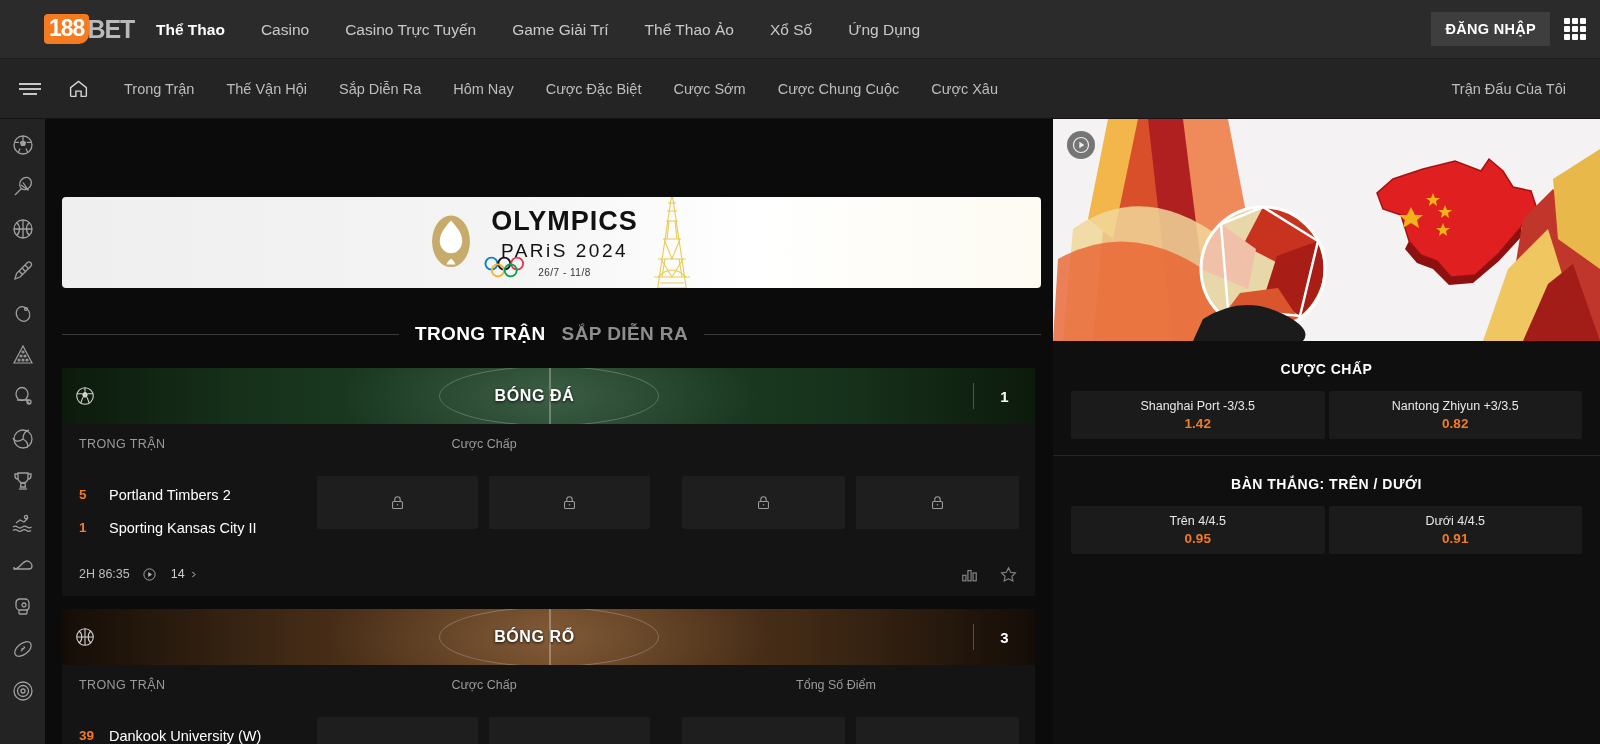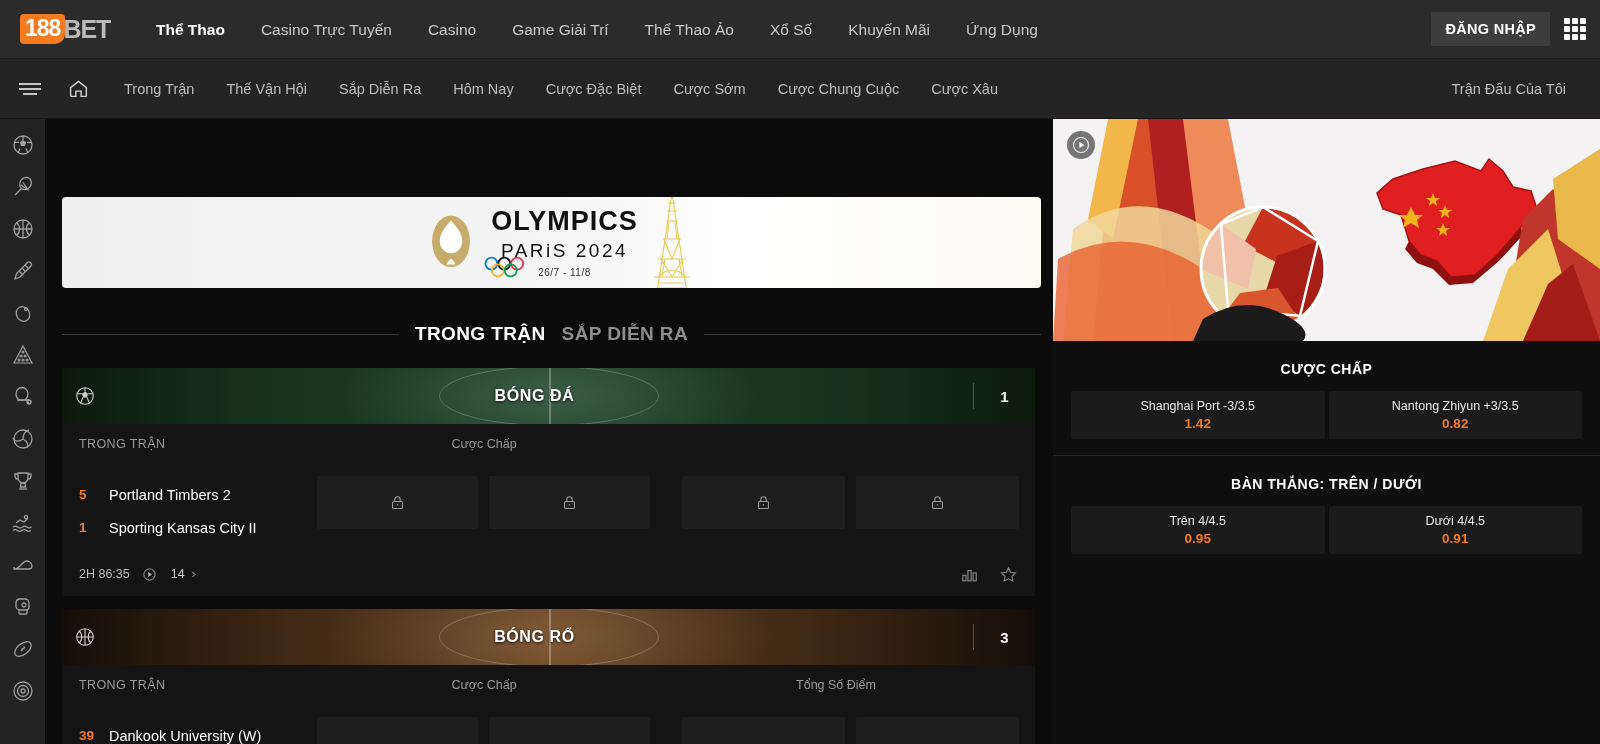--- a/index.html
+++ b/index.html
@@ -19,21 +19,21 @@
     border-bottom: 1px solid #1d1d1d;
   }
   .logo {
     margin-left: 20px; width: 78px; height: 36px;
     display: flex; align-items: center;
     font-size: 26px; font-weight: bold; letter-spacing: -1px;
   }
   .logo .l188 {
     background: #f47b20; color: #fff;
     padding: 3px 5px 4px 5px; border-radius: 4px 4px 10px 4px;
-    font-size: 23px; line-height: 1;
+    font-size: 23px; line-height: 1; margin-left: 24px;
   }
   .logo .lbet { color: #b9b9b9; margin-left: -2px; font-size: 25px; }
 
   .mainnav { display: flex; align-items: center; margin-left: 40px; gap: 0px; }
   .mainnav a {
     color: #c9c9c9; text-decoration: none; font-size: 15.5px;
     padding: 0 18px; line-height: 59px; white-space: nowrap;
   }
   .mainnav a.active { color: #fff; font-weight: bold; }
 
@@ -199,26 +199,25 @@
 
 <div class="app">
 
   <div class="topbar">
     <div class="logo">
       <span class="l188">188</span>
         <span class="lbet">BET</span>
     </div>
     <nav class="mainnav">
       <a class="active">Thể Thao</a>
+      <a>Casino</a>
       <a>Casino Trực Tuyến</a>
-      <a>Casino</a>
       <a>Game Giải Trí</a>
       <a>Thể Thao Ảo</a>
       <a>Xổ Số</a>
-      <a>Khuyến Mãi</a>
       <a>Ứng Dụng</a>
     </nav>
     <div class="topright">
       <button class="login-btn">ĐĂNG NHẬP</button>
       <div class="grid-icon">
         <i></i>
           <i></i>
           <i></i>
           <i></i>
           <i></i>

